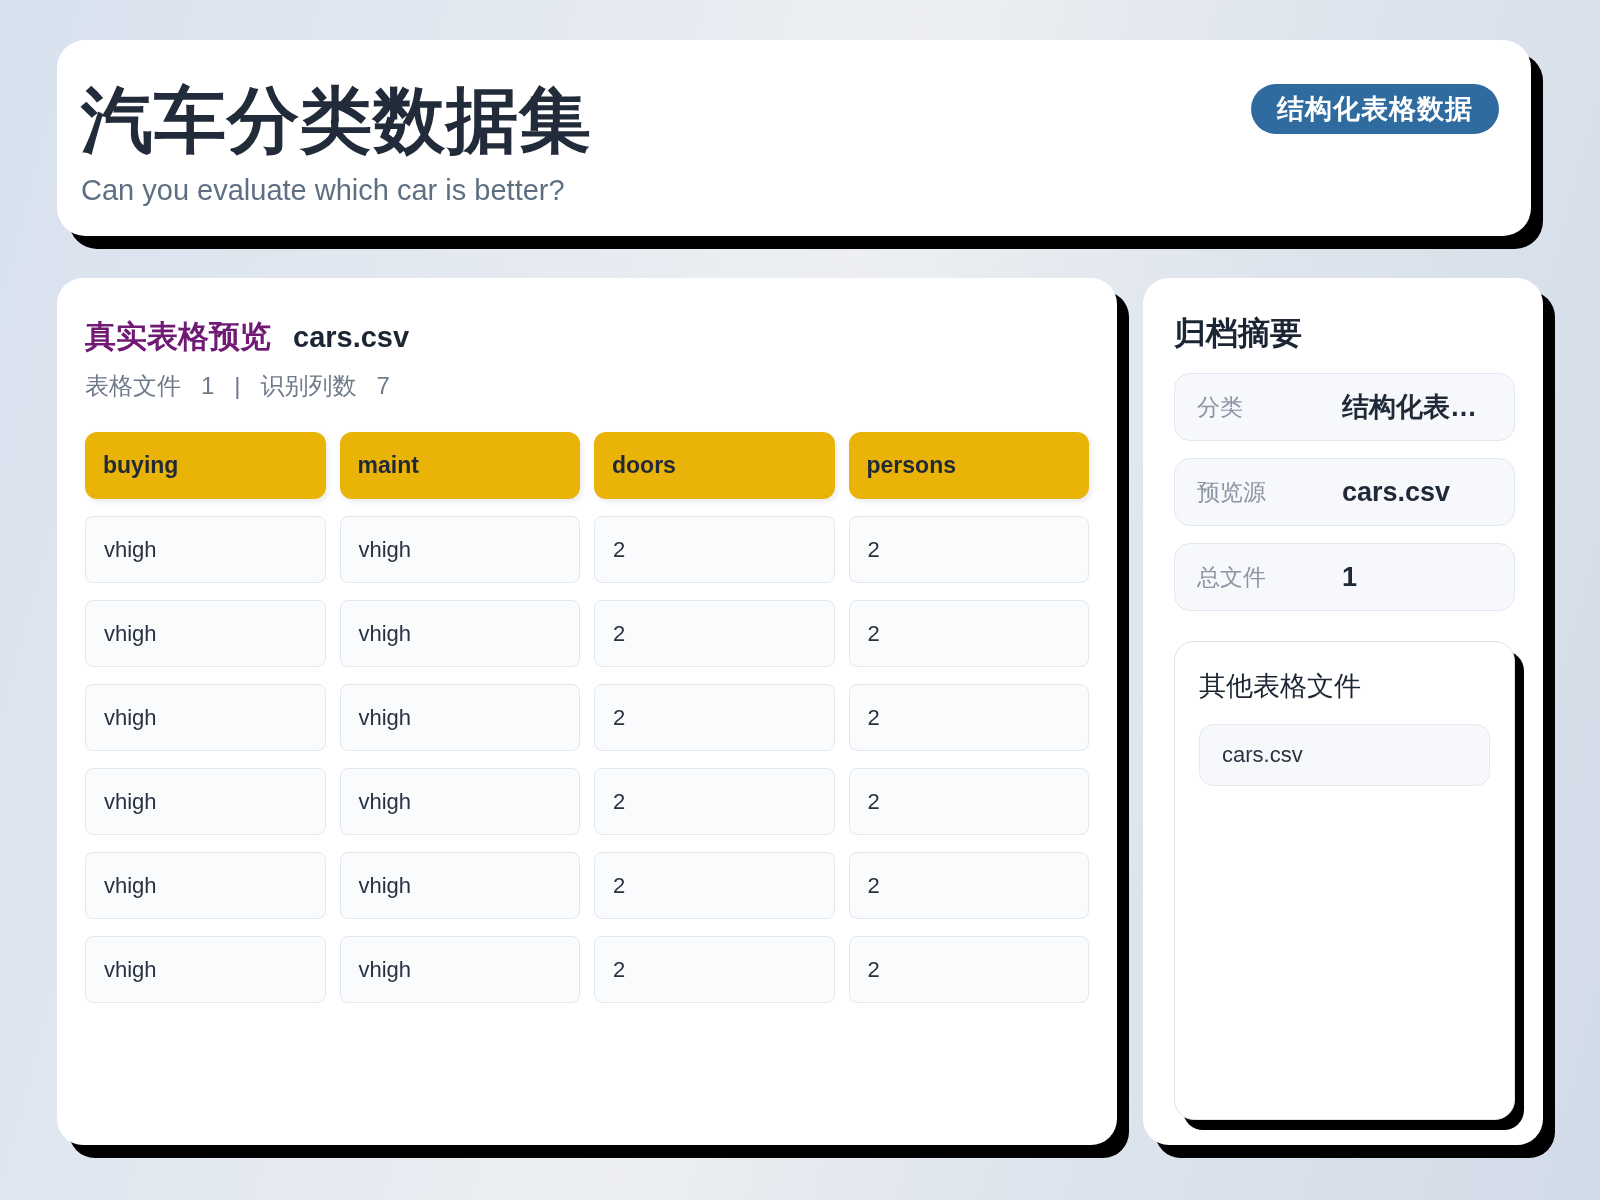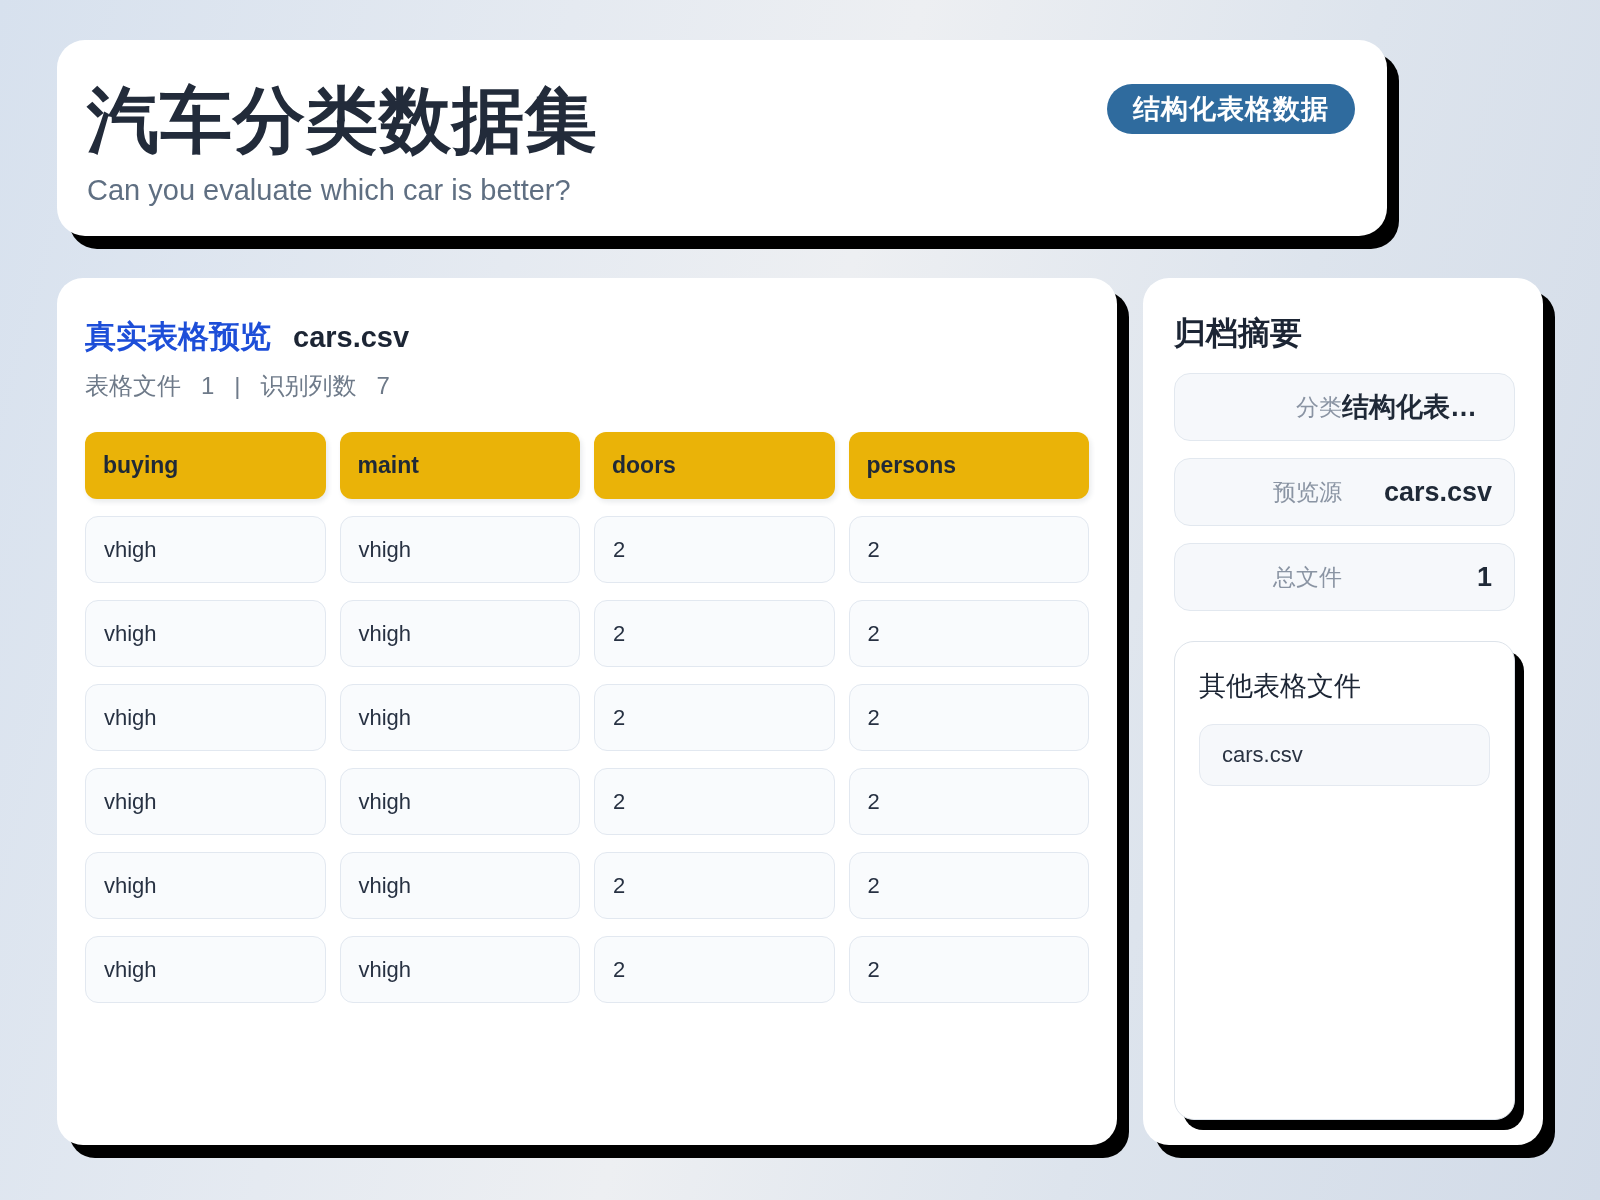--- a/index.html
+++ b/index.html
@@ -13,23 +13,23 @@
 
   .card {
     position: absolute;
     background: #ffffff;
     box-shadow: 12px 13px 0 #000000;
   }
 
   
   .header-card {
     left: 57px; top: 40px;
-    width: 1330px; height: 196px;
+    width: 1474px; height: 196px;
     border-radius: 28px;
-    padding: 42px 40px 0 30px;
+    padding: 42px 40px 0 24px;
   }
   .header-title {
     font-size: 72px;
     font-weight: 900;
     letter-spacing: 1px;
     color: #222b3a;
     line-height: 1.08;
   }
   .header-subtitle {
     margin-top: 14px;
@@ -51,21 +51,21 @@
   }
 
   
   .main-card {
     left: 57px; top: 278px;
     width: 1060px; height: 867px;
     border-radius: 26px;
     padding: 38px 28px 28px 28px;
   }
   .preview-title-row { display: flex; align-items: baseline; gap: 22px; }
-  .preview-title { font-size: 31px; font-weight: 900; color: #1d4ed8; }
+  .preview-title { font-size: 31px; font-weight: 900; color: #701a75; }
   .preview-filename { font-size: 29px; font-weight: 800; color: #1c2534; }
   .preview-meta {
     margin-top: 12px;
     font-size: 24px;
     color: #6e7a89;
     display: flex; gap: 20px; align-items: center;
   }
   .preview-table {
     margin-top: 30px;
     display: grid;
@@ -80,21 +80,21 @@
     display: flex; align-items: center;
     padding: 0 18px;
     font-size: 23px;
     font-weight: 800;
     color: #1f2937;
     box-shadow: 2px 3px 5px rgba(40, 55, 80, 0.10);
   }
   .td {
     background: #f9fbfd;
     border: 1px solid #e2e8f0;
-    border-radius: 13px;
+    border-radius: 8px;
     display: flex; align-items: center;
     padding: 0 18px;
     font-size: 22px;
     font-weight: 400;
     color: #273142;
   }
 
   
   .sidebar-card {
     left: 1143px; top: 278px;
@@ -106,21 +106,20 @@
   }
   .sidebar-title { font-size: 32px; font-weight: 900; color: #1c2534; }
   .summary-row {
     margin-top: 17px;
     height: 68px;
     background: #f6f8fb;
     border: 1px solid #e2e8ef;
     border-radius: 16px;
     display: flex; align-items: center;
     padding: 0 22px;
-    text-align: right;
   }
   .summary-row:first-of-type { margin-top: 22px; }
   .summary-label {
     width: 145px; flex-shrink: 0;
     font-size: 23px;
     color: #8a94a3;
   }
   .summary-value {
     flex: 1; min-width: 0;
     font-size: 27px;

